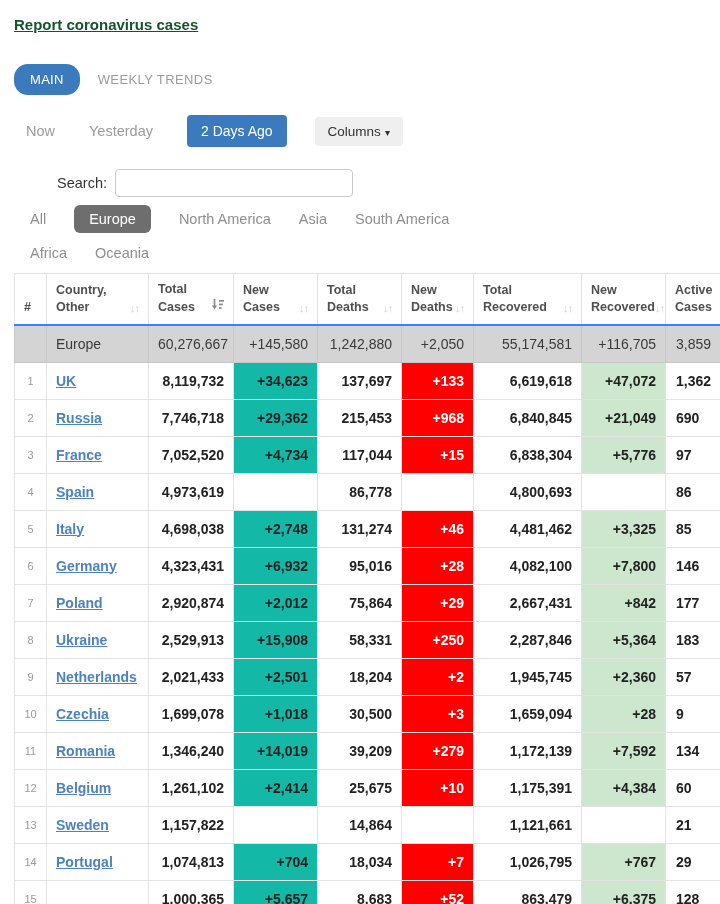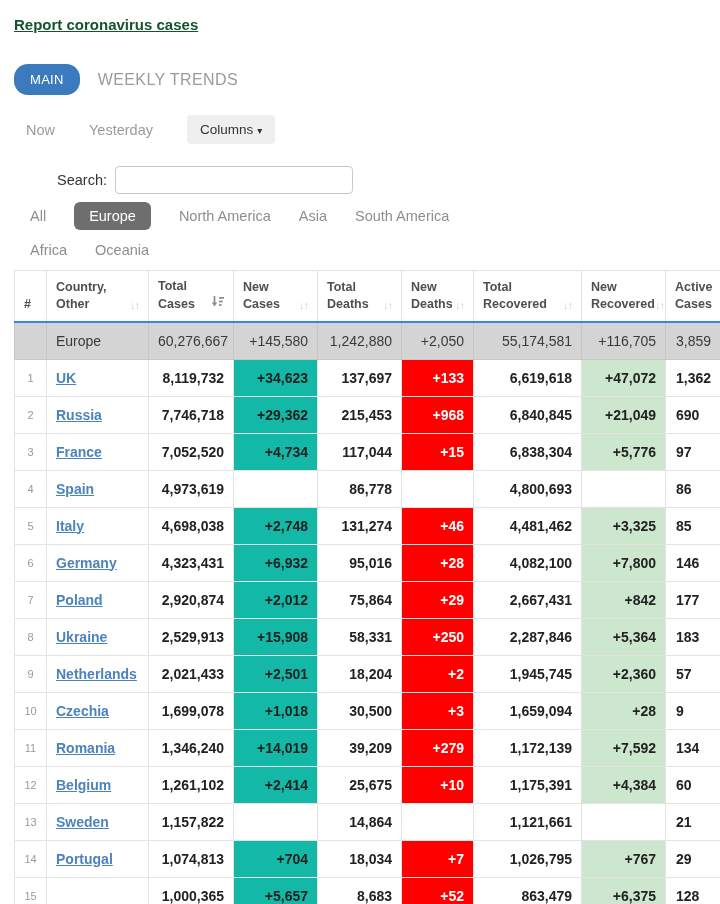--- a/index.html
+++ b/index.html
@@ -15,21 +15,21 @@
   .report-link {
     color: #14532d; font-size: 15px; font-weight: 700;
     text-decoration: underline; cursor: pointer;
   }
   
   .tabs-row { margin: 30px 0 0 14px; display: flex; align-items: center; }
   .tab-main {
     background: #3b7bbd; color: #fff; font-size: 13px; font-weight: 500;
     padding: 8px 16px; border-radius: 14px; border: none; letter-spacing: .3px;
   }
-  .tab-weekly { color: #9b9b9b; font-size: 16px; margin-left: 18px; letter-spacing: .4px; }
+  .tab-weekly { color: #9b9b9b; font-size: 13px; margin-left: 18px; letter-spacing: .4px; }
   
   .time-row { margin: 20px 0 8px 26px; display: flex; align-items: center; }
   .time-link { color: #9b9b9b; font-size: 14.5px; margin-right: 34px; cursor: pointer; }
   .time-selected {
     background: #3b7bbd; color: #fff; font-size: 14px; font-weight: 500;
     padding: 8px 14px; border-radius: 4px; border: none; margin-right: 28px;
   }
   .columns-btn {
     background: #efefef; color: #333; font-size: 13.5px;
     padding: 7px 13px; border-radius: 4px; border: none; cursor: pointer;
@@ -101,20 +101,21 @@
 </div>
 
 <div class="tabs-row">
   <button class="tab-main">MAIN</button>
   <span class="tab-weekly">WEEKLY TRENDS</span>
 </div>
 
 <div class="time-row">
   <span class="time-link">Now</span>
   <span class="time-link">Yesterday</span>
+  <button class="time-selected">2 Days Ago</button>
   <button class="columns-btn">
     <span>Columns</span><span class="caret">▾</span>
   </button>
 </div>
 
 <div class="search-row">
   <span class="search-label">Search:</span>
   <input class="search-input" type="text" value="" style="">
 </div>
 

